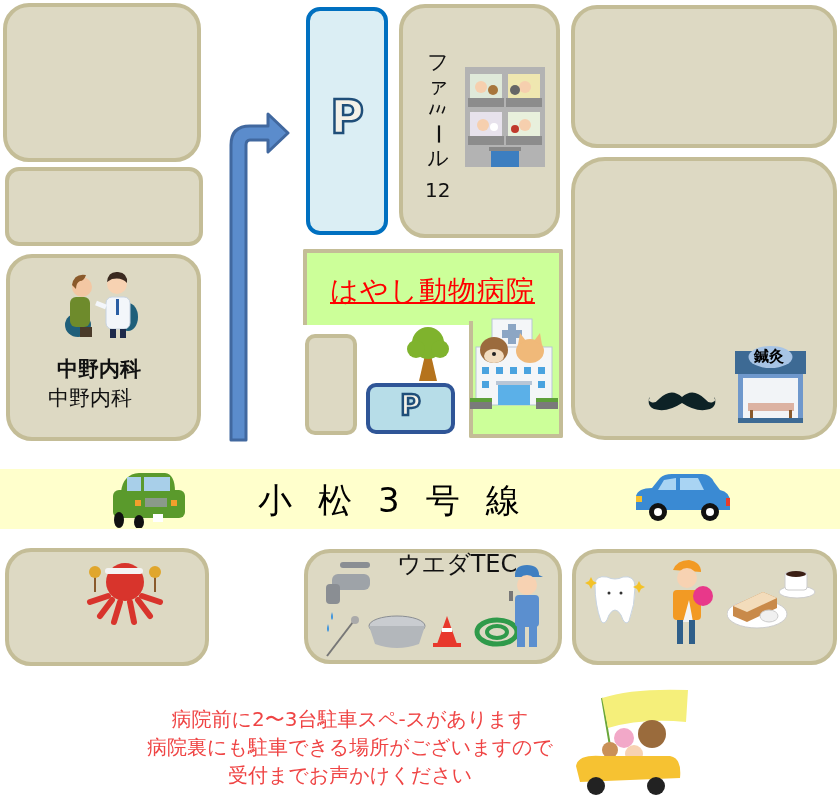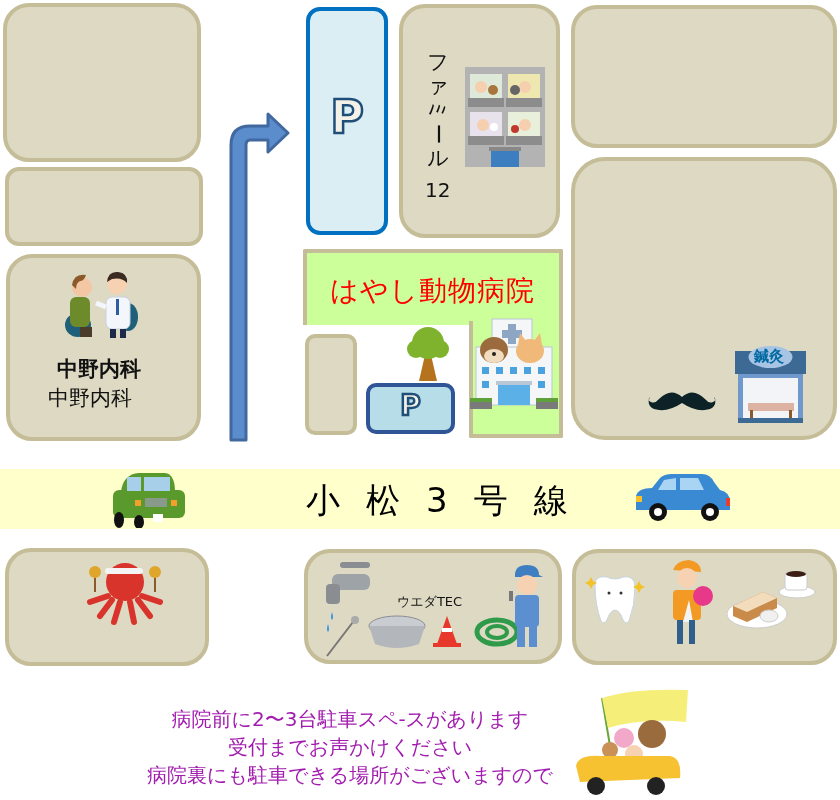--- a/index.html
+++ b/index.html
@@ -10,27 +10,27 @@
   .txt { position: absolute; white-space: nowrap; }
 
   
   .park-main { position: absolute; left: 306px; top: 7px; width: 82px; height: 228px; background: #dbeef4; border: 4px solid #0070c0; border-radius: 14px; }
   .p-letter { position: absolute; font-family: "DejaVu Sans", sans-serif; font-weight: bold; color: #f4f1e8; -webkit-text-stroke: 2.5px #1f4e79; text-align: center; }
   .park-small { position: absolute; left: 366px; top: 383px; width: 89px; height: 51px; background: #b7dde8; border: 4px solid #2f5597; border-radius: 10px; }
 
   
   .hosp-top { position: absolute; left: 303px; top: 249px; width: 260px; height: 76px; background: #ccff99; border: 4px solid #c4bd97; border-bottom: none; border-radius: 2px 2px 0 0; }
   .hosp-right { position: absolute; left: 469px; top: 321px; width: 94px; height: 117px; background: #ccff99; border: 4px solid #c4bd97; border-top: none; border-radius: 0 0 2px 2px; }
-  .hosp-title { position: absolute; left: 330px; top: 272px; font-size: 28px; color: #ff0000; letter-spacing: 1px; }
+  .hosp-title { position: absolute; left: 330px; top: 272px; font-size: 28px; color: #ff0000; letter-spacing: 1px; text-decoration: underline; }
 
   
   .road { position: absolute; left: 0; top: 469px; width: 840px; height: 60px; background: #ffffcc; }
-  .road-name { position: absolute; left: 258px; top: 478px; font-size: 34px; letter-spacing: 26px; color: #000; margin-left: 48px; }
-
-  .note { position: absolute; left: 100px; top: 705px; width: 500px; text-align: center; font-size: 20px; line-height: 28px; color: #a21caf; }
+  .road-name { position: absolute; left: 258px; top: 478px; font-size: 34px; letter-spacing: 26px; color: #000; }
+
+  .note { position: absolute; left: 100px; top: 705px; width: 500px; text-align: center; font-size: 20px; line-height: 28px; color: #ef4444; }
 </style>
 </head>
 <body>
 
 <div class="blk" style="left:3px;top:3px;width:198px;height:159px;"></div>
 <div class="blk" style="left:5px;top:167px;width:198px;height:79px;border-radius:14px;"></div>
 
 <div class="blk" style="left:6px;top:254px;width:195px;height:187px;"></div>
 <svg class="abs" style="left:62px;top:267px;" width="80" height="72" viewBox="0 0 80 72">
   <ellipse cx="16" cy="58" rx="13" ry="12" fill="#1f5f7a"></ellipse>
@@ -96,21 +96,21 @@
 <svg class="abs" style="left:733px;top:343px;" width="75" height="80" viewBox="0 0 75 80">
   <rect x="2" y="8" width="71" height="23" fill="#3d6a94"></rect>
   <ellipse cx="37.5" cy="14" rx="22" ry="11" fill="#a7c4e5"></ellipse>
   <rect x="5" y="31" width="65" height="47" fill="#6f98cc"></rect>
   <rect x="10" y="35" width="55" height="40" fill="#f2f4f7"></rect>
   <rect x="15" y="60" width="46" height="8" fill="#dcb2a2"></rect>
   <rect x="17" y="67" width="3" height="8" fill="#8a5a2b"></rect>
   <rect x="56" y="67" width="3" height="8" fill="#8a5a2b"></rect>
   <rect x="5" y="75" width="65" height="5" fill="#3d6a94"></rect>
 </svg>
-<div class="txt" style="left:754px;top:347px;font-size:15px;font-weight:bold;color:#0369a1;">鍼灸</div>
+<div class="txt" style="left:754px;top:347px;font-size:15px;font-weight:bold;color:#000000;">鍼灸</div>
 
 <div class="hosp-top"></div>
 <div class="hosp-right"></div>
 <div class="abs" style="left:473px;top:318px;width:86px;height:10px;background:#ccff99;"></div>
 <div class="hosp-title">はやし動物病院</div>
 
 <div class="blk" style="left:305px;top:334px;width:52px;height:101px;border-radius:10px;"></div>
 
 <svg class="abs" style="left:405px;top:325px;" width="46" height="58" viewBox="0 0 46 58">
   <path d="M20 30 L14 56 L32 56 L26 30 Z" fill="#b5731d"></path>
@@ -187,21 +187,21 @@
     <path d="M28 38 L10 44"></path>
       <path d="M32 42 L20 58"></path>
       <path d="M40 44 L34 64"></path>
       <path d="M50 44 L54 64"></path>
       <path d="M58 42 L70 58"></path>
       <path d="M62 38 L80 44"></path>
   </g>
 </svg>
 
 <div class="blk" style="left:304px;top:549px;width:258px;height:115px;"></div>
-<div class="txt" style="left:397px;top:593px;font-size:13px;">ウエダTEC</div>
+<div class="txt" style="left:397px;top:548px;font-size:24px;">ウエダTEC</div>
 <svg class="abs" style="left:318px;top:560px;" width="58" height="72" viewBox="0 0 58 72">
   <rect x="22" y="2" width="30" height="6" rx="3" fill="#8a8e93"></rect>
   <rect x="14" y="14" width="38" height="16" rx="6" fill="#9ea3a8"></rect>
   <rect x="8" y="24" width="14" height="20" rx="4" fill="#8a8e93"></rect>
   <path d="M14 52 Q12 58 14 60 Q16 58 14 52Z" fill="#3d94dd"></path>
   <path d="M10 64 Q8 70 10 72 Q12 70 10 64Z" fill="#3d94dd"></path>
 </svg>
 <svg class="abs" style="left:325px;top:610px;" width="200" height="50" viewBox="0 0 200 50">
   <line x1="2" y1="46" x2="28" y2="12" stroke="#777" stroke-width="2"></line>
   <circle cx="30" cy="10" r="4" fill="#aaa"></circle>
@@ -244,22 +244,22 @@
   <rect x="58" y="6" width="22" height="18" rx="3" fill="#fff" stroke="#ccc"></rect>
   <ellipse cx="69" cy="8" rx="10" ry="3" fill="#3b1f14"></ellipse>
   <ellipse cx="30" cy="48" rx="30" ry="14" fill="#fff" stroke="#ccc"></ellipse>
   <path d="M6 40 L36 26 L50 32 L50 42 L20 56 L6 50 Z" fill="#c98a4a"></path>
   <path d="M6 40 L36 26 L50 32 L20 46 Z" fill="#f3dcbb"></path>
   <ellipse cx="42" cy="50" rx="9" ry="6" fill="#f0f0f0" stroke="#ccc"></ellipse>
 </svg>
 
 <div class="note">
   <div>病院前に2〜3台駐車スペ-スがあります</div>
+  <div>病院裏にも駐車できる場所がございますので</div>
   <div>受付までお声かけください</div>
-  <div>病院裏にも駐車できる場所がございますので</div>
 </div>
 
 <svg class="abs" style="left:572px;top:688px;" width="118" height="110" viewBox="0 0 118 110">
   <line x1="30" y1="10" x2="40" y2="70" stroke="#6aa63a" stroke-width="2"></line>
   <path d="M30 10 Q60 0 116 2 L114 34 Q70 30 36 40 Z" fill="#f5ef7a"></path>
   <ellipse cx="52" cy="50" rx="10" ry="10" fill="#f2a8c8"></ellipse>
   <circle cx="80" cy="46" r="14" fill="#9a6b3c"></circle>
   <circle cx="38" cy="62" r="8" fill="#c99058"></circle>
   <circle cx="62" cy="66" r="9" fill="#f7d2b2"></circle>
   <path d="M4 78 Q6 66 30 68 L98 68 Q110 70 108 90 L8 94 Z" fill="#f6c232"></path>

